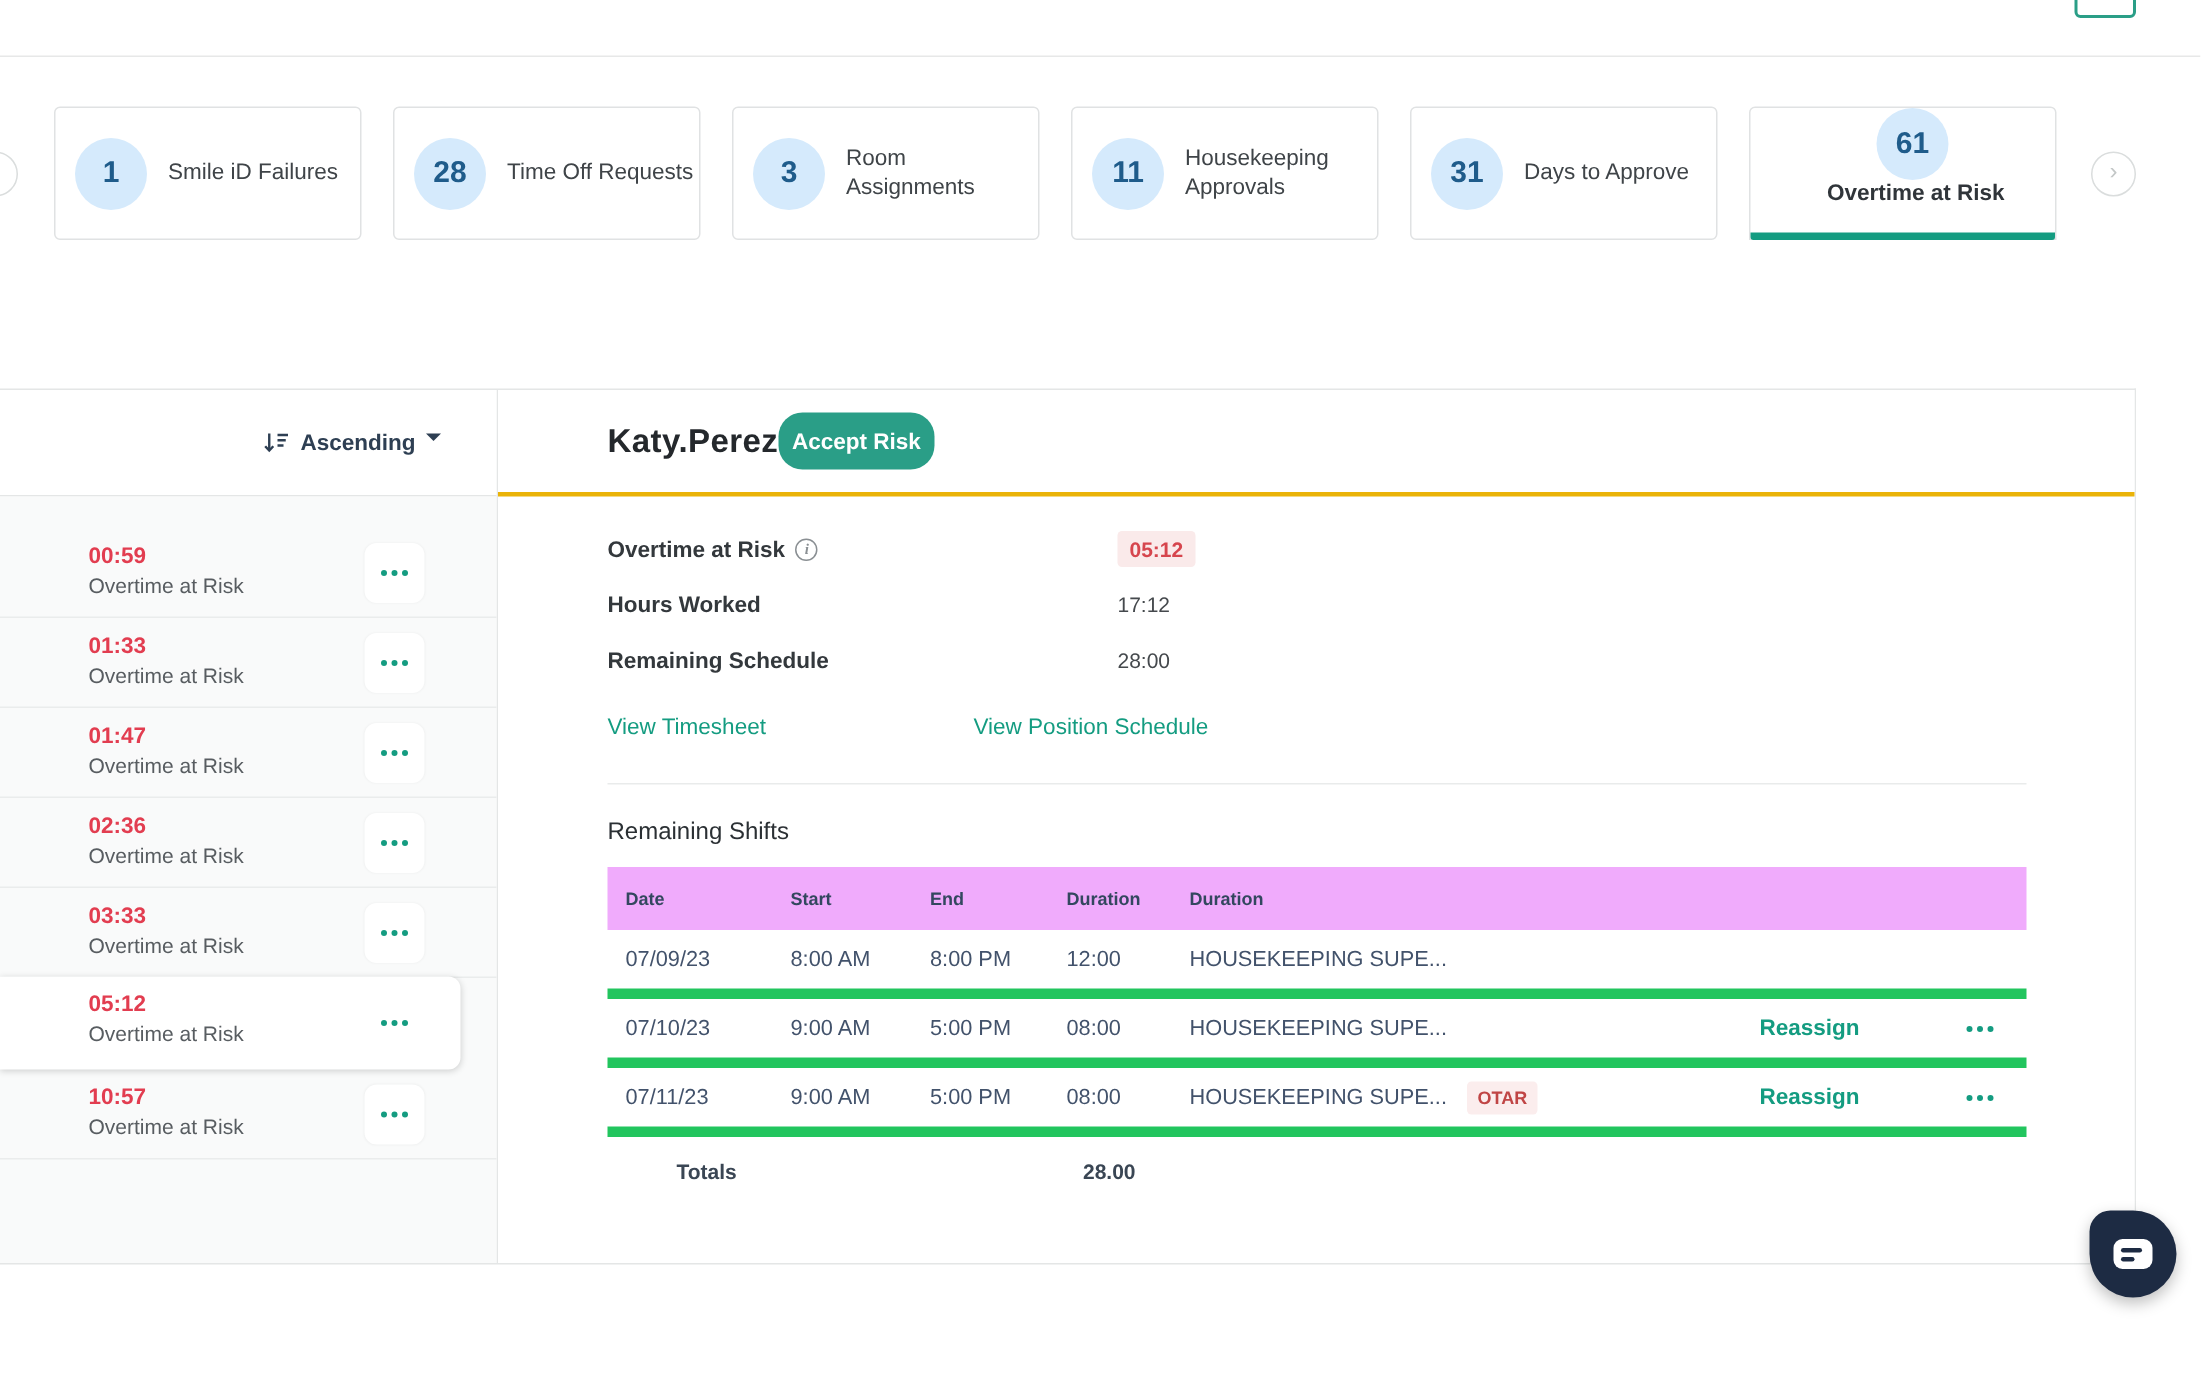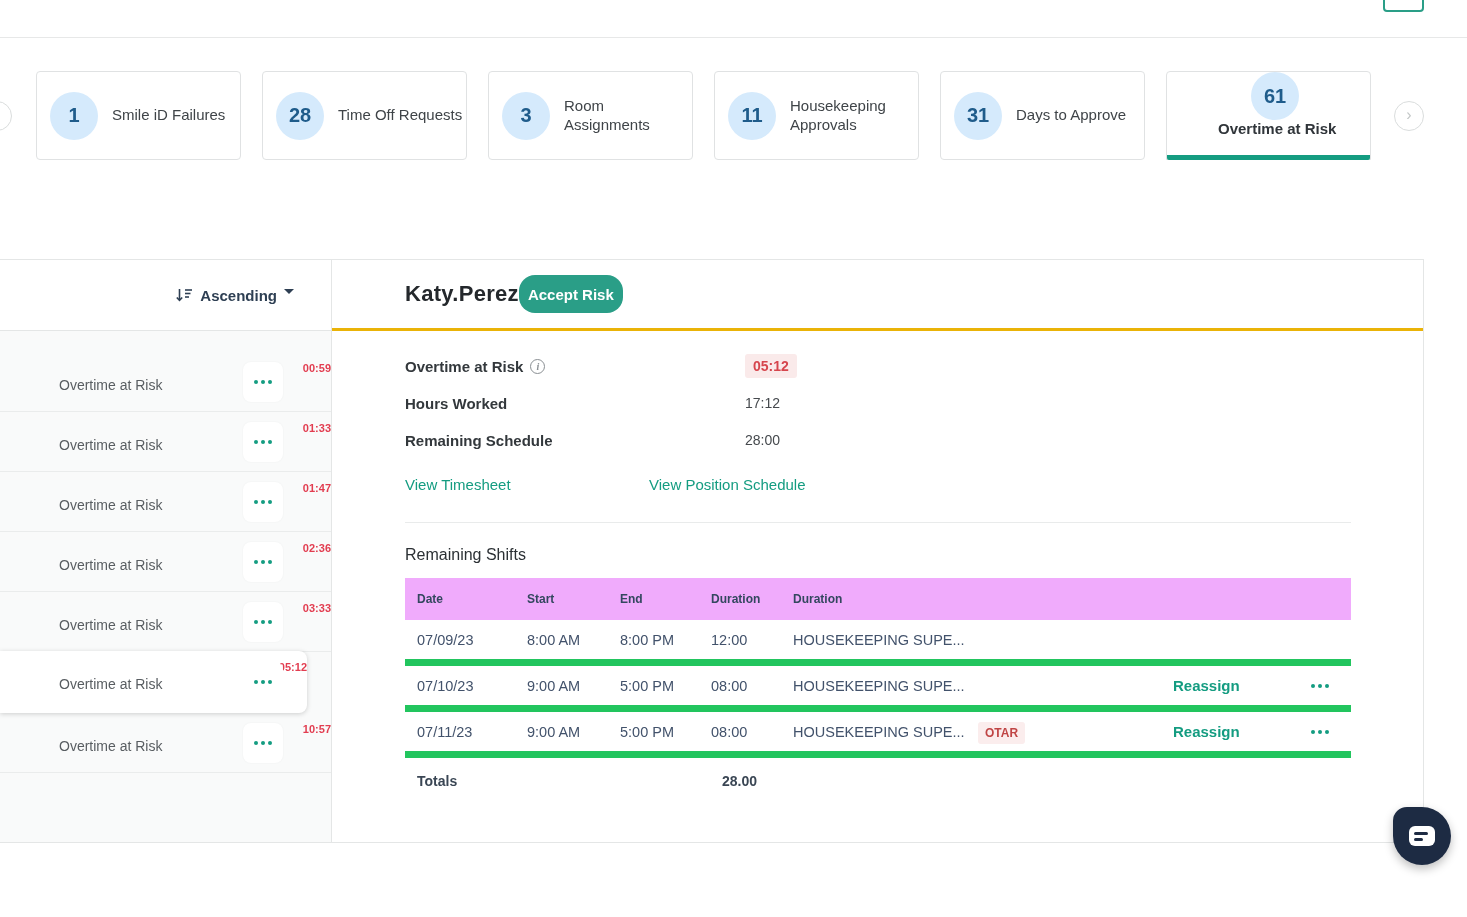--- a/index.html
+++ b/index.html
@@ -41,21 +41,21 @@
   .sidebar { width:332px; flex:0 0 332px; border-right:1px solid #e4e6e6; display:flex; flex-direction:column; }
   .sidebar-header { height:71px; border-bottom:1px solid #e4e6e6; display:flex;
     align-items:center; justify-content:flex-end; padding-right:37px; background:#fff; }
   .sort-control { display:flex; align-items:flex-start; gap:7px; cursor:pointer;
     color:#2e3f53; font-size:15px; font-weight:600; }
   .sort-caret { width:0; height:0; border-left:5px solid transparent; border-right:5px solid transparent;
     border-top:5px solid #2e3f53; margin-top:2px; }
   .risk-list { flex:1; background:#f9fafa; padding-top:21px; position:relative; }
   .risk-item { position:relative; height:60px; border-bottom:1px solid #eaecec;
     padding:10px 0 0 59px; cursor:pointer; }
-  .risk-item .risk-time { color:#e23d50; font-size:11px; font-weight:700;text-align:right; }
+  .risk-item .risk-time { color:#e23d50; font-size:15px; font-weight:700; }
   .risk-item .risk-sub { color:#585d61; font-size:14px; margin-top:3px; }
   .risk-item.selected { background:#fff; width:307px; height:62px; border-bottom:none;
     border-radius:0 8px 8px 0; box-shadow:0 1px 5px rgba(0,0,0,0.18); z-index:2; margin-top:-1px; }
   .dots-btn { position:absolute; left:243px; top:10px; width:40px; height:40px;
     background:#fff; border-radius:8px; box-shadow:0 0 2px rgba(0,0,0,0.05);
     display:flex; align-items:center; justify-content:center; gap:3px; cursor:pointer; }
   .risk-item.selected .dots-btn { box-shadow:none; top:11px; }
   .dot { width:4px; height:4px; border-radius:50%; background:#149c81; }
 
   
@@ -334,21 +334,21 @@
           <div><span class="otar-badge">OTAR</span></div>
           <div class="reassign-link">Reassign</div>
           <div class="row-dots">
               <span class="dot"></span>
               <span class="dot"></span>
               <span class="dot"></span>
             </div>
         </div>
 
         <div class="t-row t-totals">
-          <div style="grid-column:1 / span 3;">Totals</div>
+          <div style="grid-column:1 / span 3;margin-left:34px;">Totals</div>
           <div style="grid-column:4; padding-left:11px;">28.00</div>
         </div>
       </div>
     </div>
   </div>
 </div>
 
 <div class="chat-fab">
   <div class="chat-glyph">
     <span class="chat-line a"></span>

